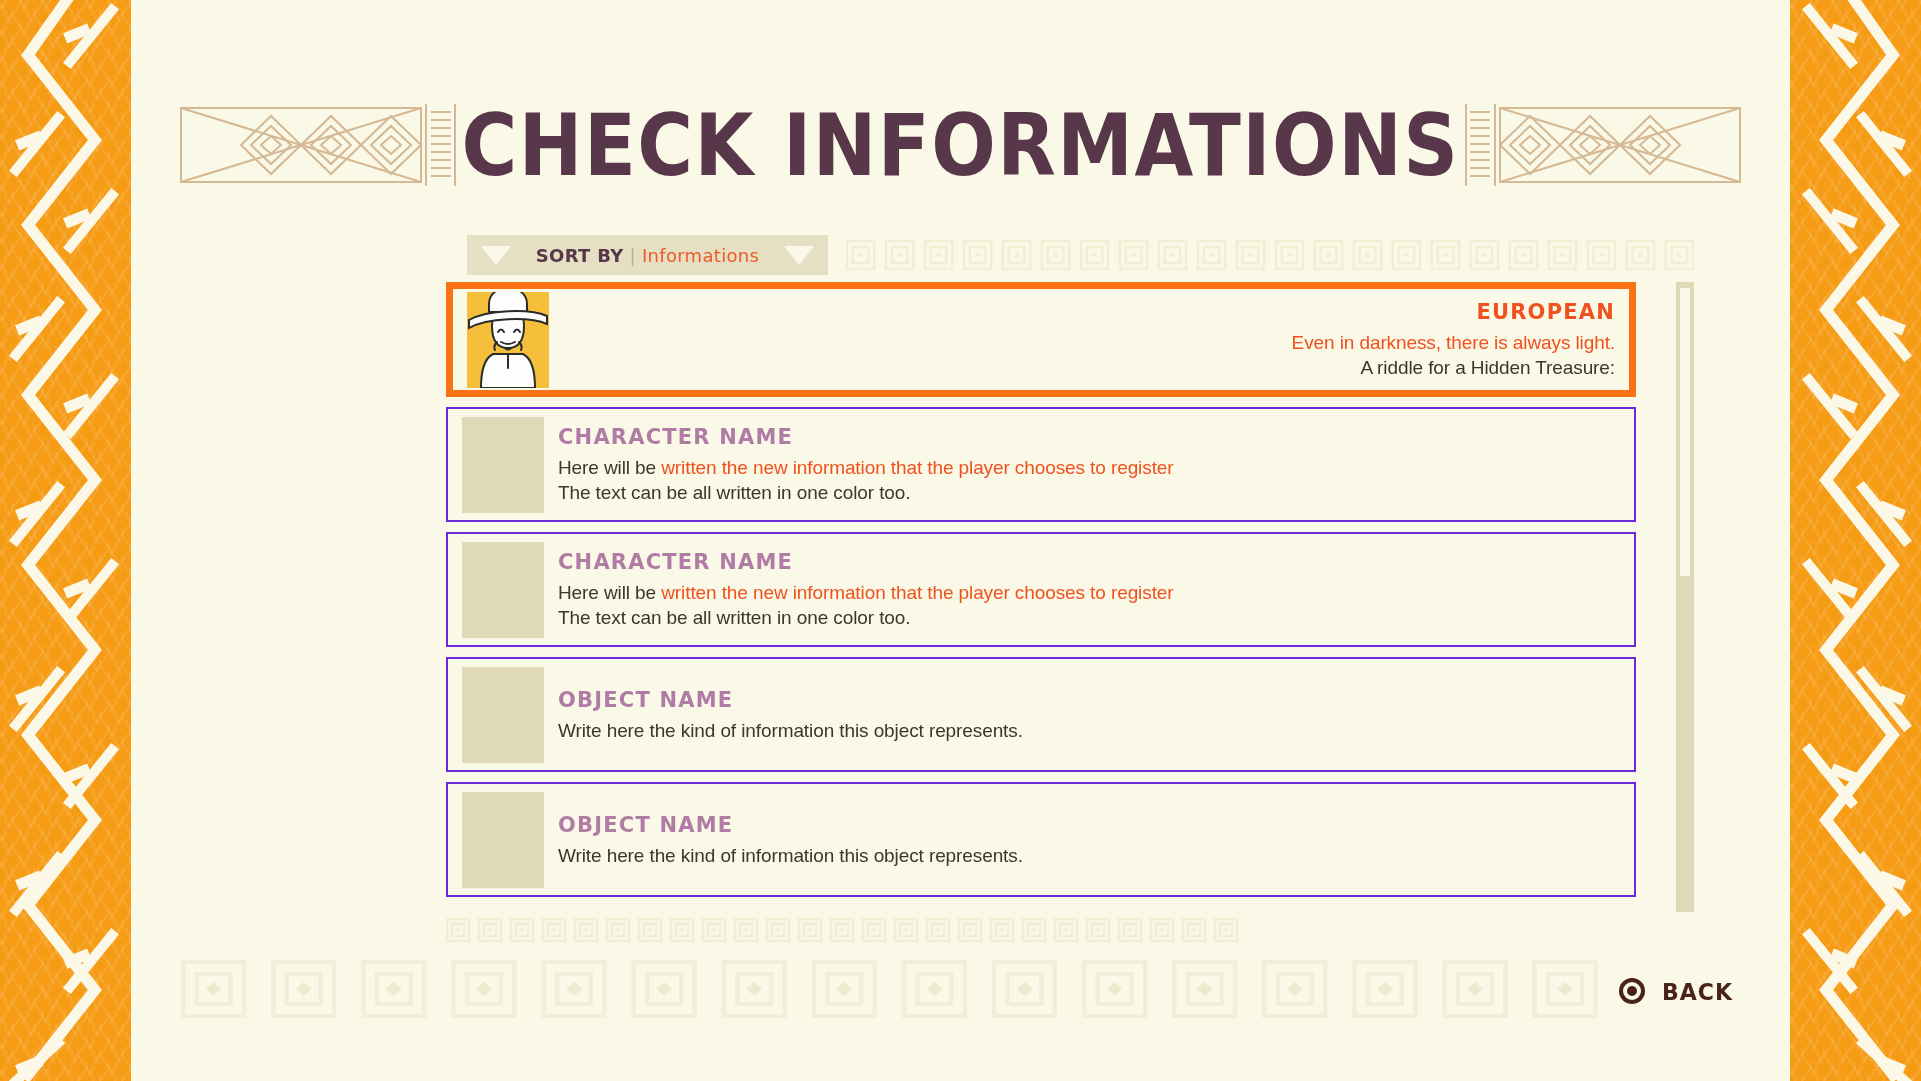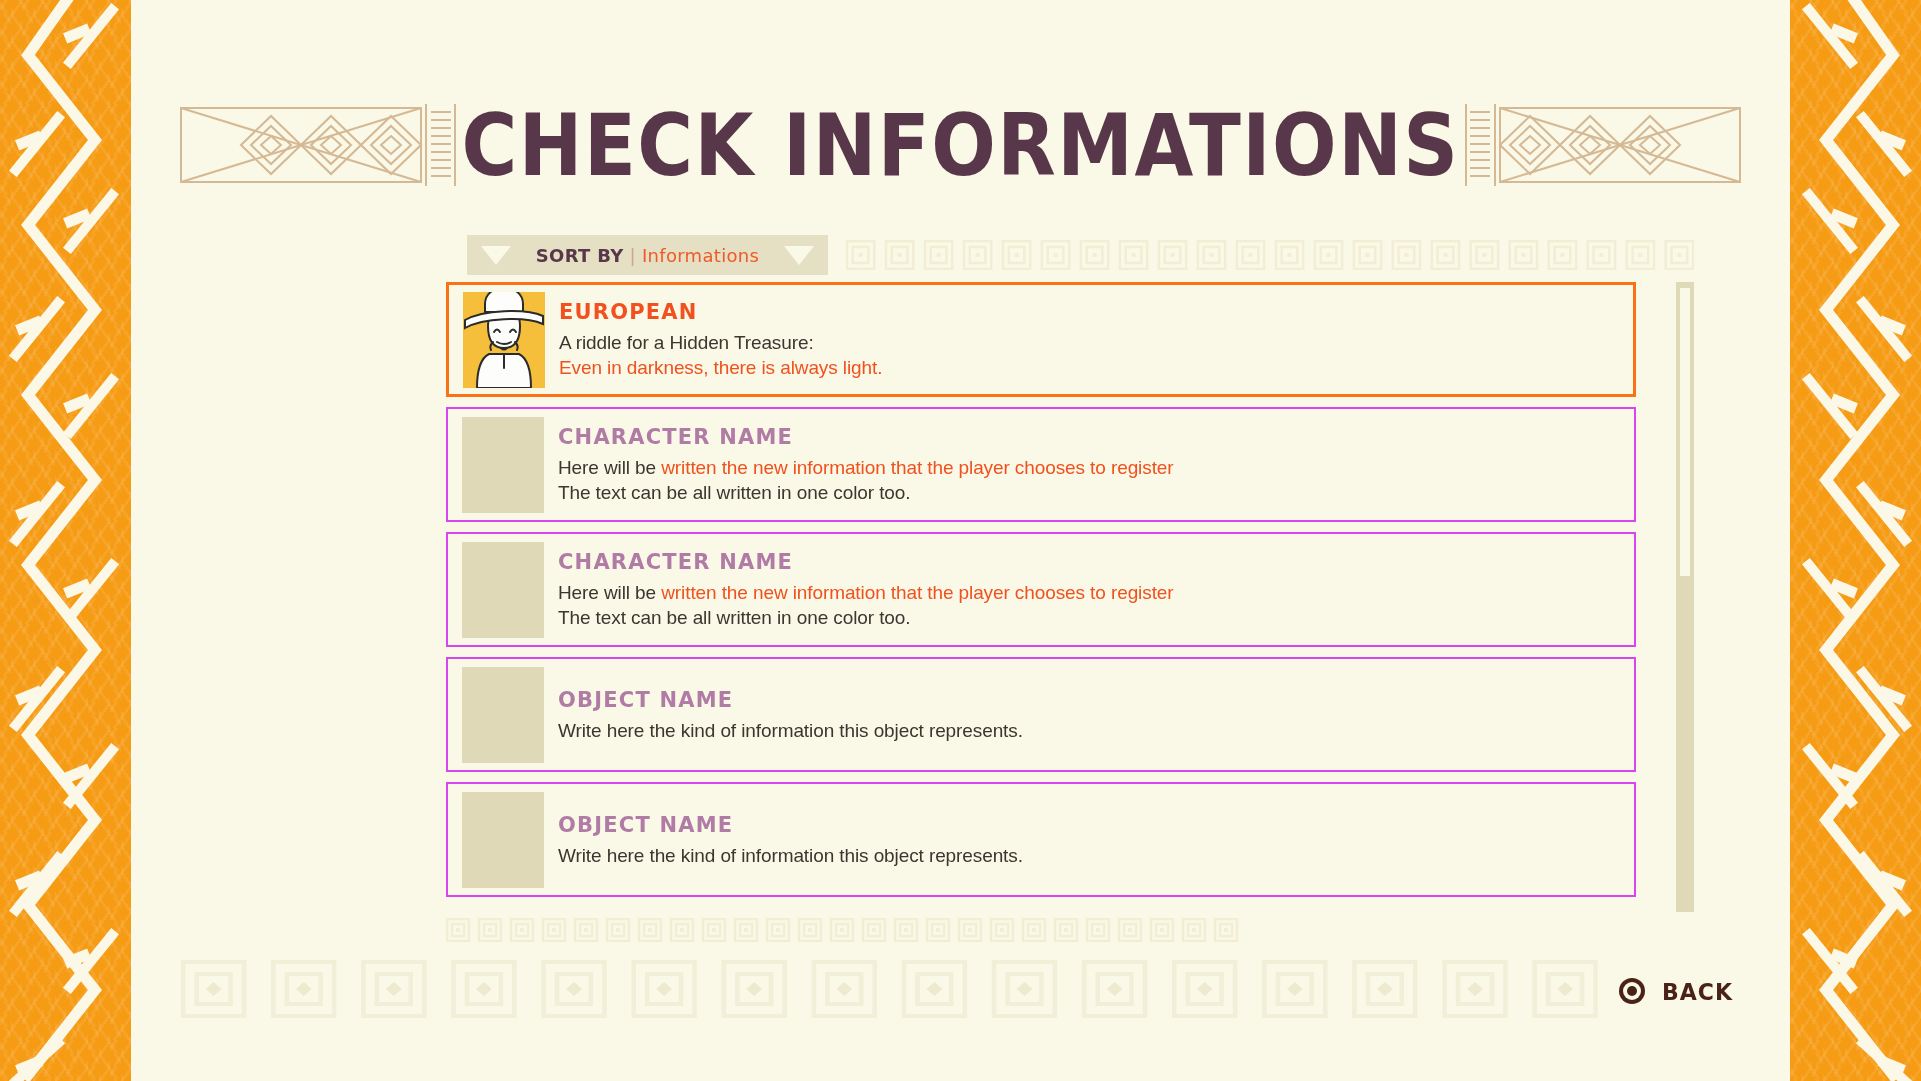--- a/index.html
+++ b/index.html
@@ -146,28 +146,29 @@
     left: 0; top: 0;
     width: 1190px;
     height: 638px;
     overflow: hidden;
   }
   .card {
     position: relative;
     width: 1190px;
     height: 115px;
     background: #faf8e6;
-    border: 2px solid #d946ef;
+    border: 2px solid #6d28d9;
     margin-bottom: 10px;
     display: flex;
     align-items: center;
     padding: 0 14px;
   }
   .card.selected {
-    border: 3px solid #f97316;
+    border: 7px solid #f97316;
+    text-align: right;
   }
   .thumb {
     width: 82px;
     height: 96px;
     background: #e0d9b8;
     flex: none;
     margin-right: 14px;
     overflow: hidden;
     position: relative;
   }
@@ -448,22 +449,22 @@
                 <path d="M34 50 q7 4 14 0"></path>
                 <path d="M30 50 q-4 4 -2 8"></path>
                 <path d="M52 50 q4 4 2 8"></path>
                 <path d="M38 56 q3 3 6 0"></path>
                 <path d="M41 62 L41 76"></path>
               </g>
             </svg>
           </div>
           <div class="card-body">
             <div class="card-title euro">EUROPEAN</div>
+            <div class="card-line"><span class="accent">Even in darkness, there is always light.</span></div>
             <div class="card-line"><span>A riddle for a Hidden Treasure:</span></div>
-            <div class="card-line"><span class="accent">Even in darkness, there is always light.</span></div>
           </div>
         </div>
 
         <div class="card">
           <div class="thumb"></div>
           <div class="card-body">
             <div class="card-title purple">CHARACTER NAME</div>
             <div class="card-line"><span>Here will be </span><span class="accent">written the new information that the player chooses to register</span></div>
             <div class="card-line"><span>The text can be all written in one color too.</span></div>
           </div>

